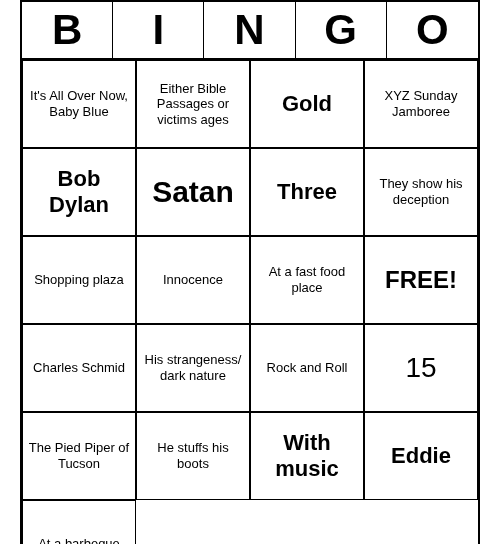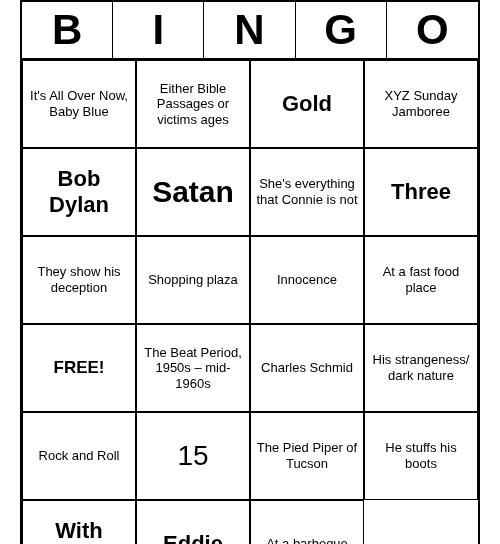--- a/index.html
+++ b/index.html
@@ -44,21 +44,21 @@
       text-align: center;
       padding: 4px;
       font-size: 13px;
       line-height: 1.2;
     }
     .bingo-cell.large-text {
       font-size: 22px;
       font-weight: bold;
     }
     .bingo-cell.free {
-      font-size: 17px;
+      font-size: 24px;
       font-weight: bold;
     }
     .bingo-cell.number {
       font-size: 28px;
       font-weight: normal;
     }
     .bingo-cell.xl-text {
       font-size: 30px;
       font-weight: bold;
     }
@@ -74,28 +74,26 @@
       <div class="bingo-header-cell">G</div>
       <div class="bingo-header-cell">O</div>
     </div>
   <div class="bingo-grid">
   <div class="bingo-cell">It's All Over Now, Baby Blue</div>
       <div class="bingo-cell">Either Bible Passages or victims ages</div>
       <div class="bingo-cell large-text">Gold</div>
       <div class="bingo-cell">XYZ Sunday Jamboree</div>
       <div class="bingo-cell large-text">Bob Dylan</div>
       <div class="bingo-cell xl-text">Satan</div>
-      <div class="bingo-cell">She's everything that Connie is not</div>
       <div class="bingo-cell large-text">Three</div>
       <div class="bingo-cell">They show his deception</div>
       <div class="bingo-cell">Shopping plaza</div>
       <div class="bingo-cell">Innocence</div>
       <div class="bingo-cell">At a fast food place</div>
       <div class="bingo-cell free">FREE!</div>
-      <div class="bingo-cell">The Beat Period, 1950s – mid-1960s</div>
       <div class="bingo-cell">Charles Schmid</div>
       <div class="bingo-cell">His strangeness/ dark nature</div>
       <div class="bingo-cell">Rock and Roll</div>
       <div class="bingo-cell number">15</div>
       <div class="bingo-cell">The Pied Piper of Tucson</div>
       <div class="bingo-cell">He stuffs his boots</div>
       <div class="bingo-cell large-text">With music</div>
       <div class="bingo-cell large-text">Eddie</div>
       <div class="bingo-cell">At a barbeque</div>
     </div>

